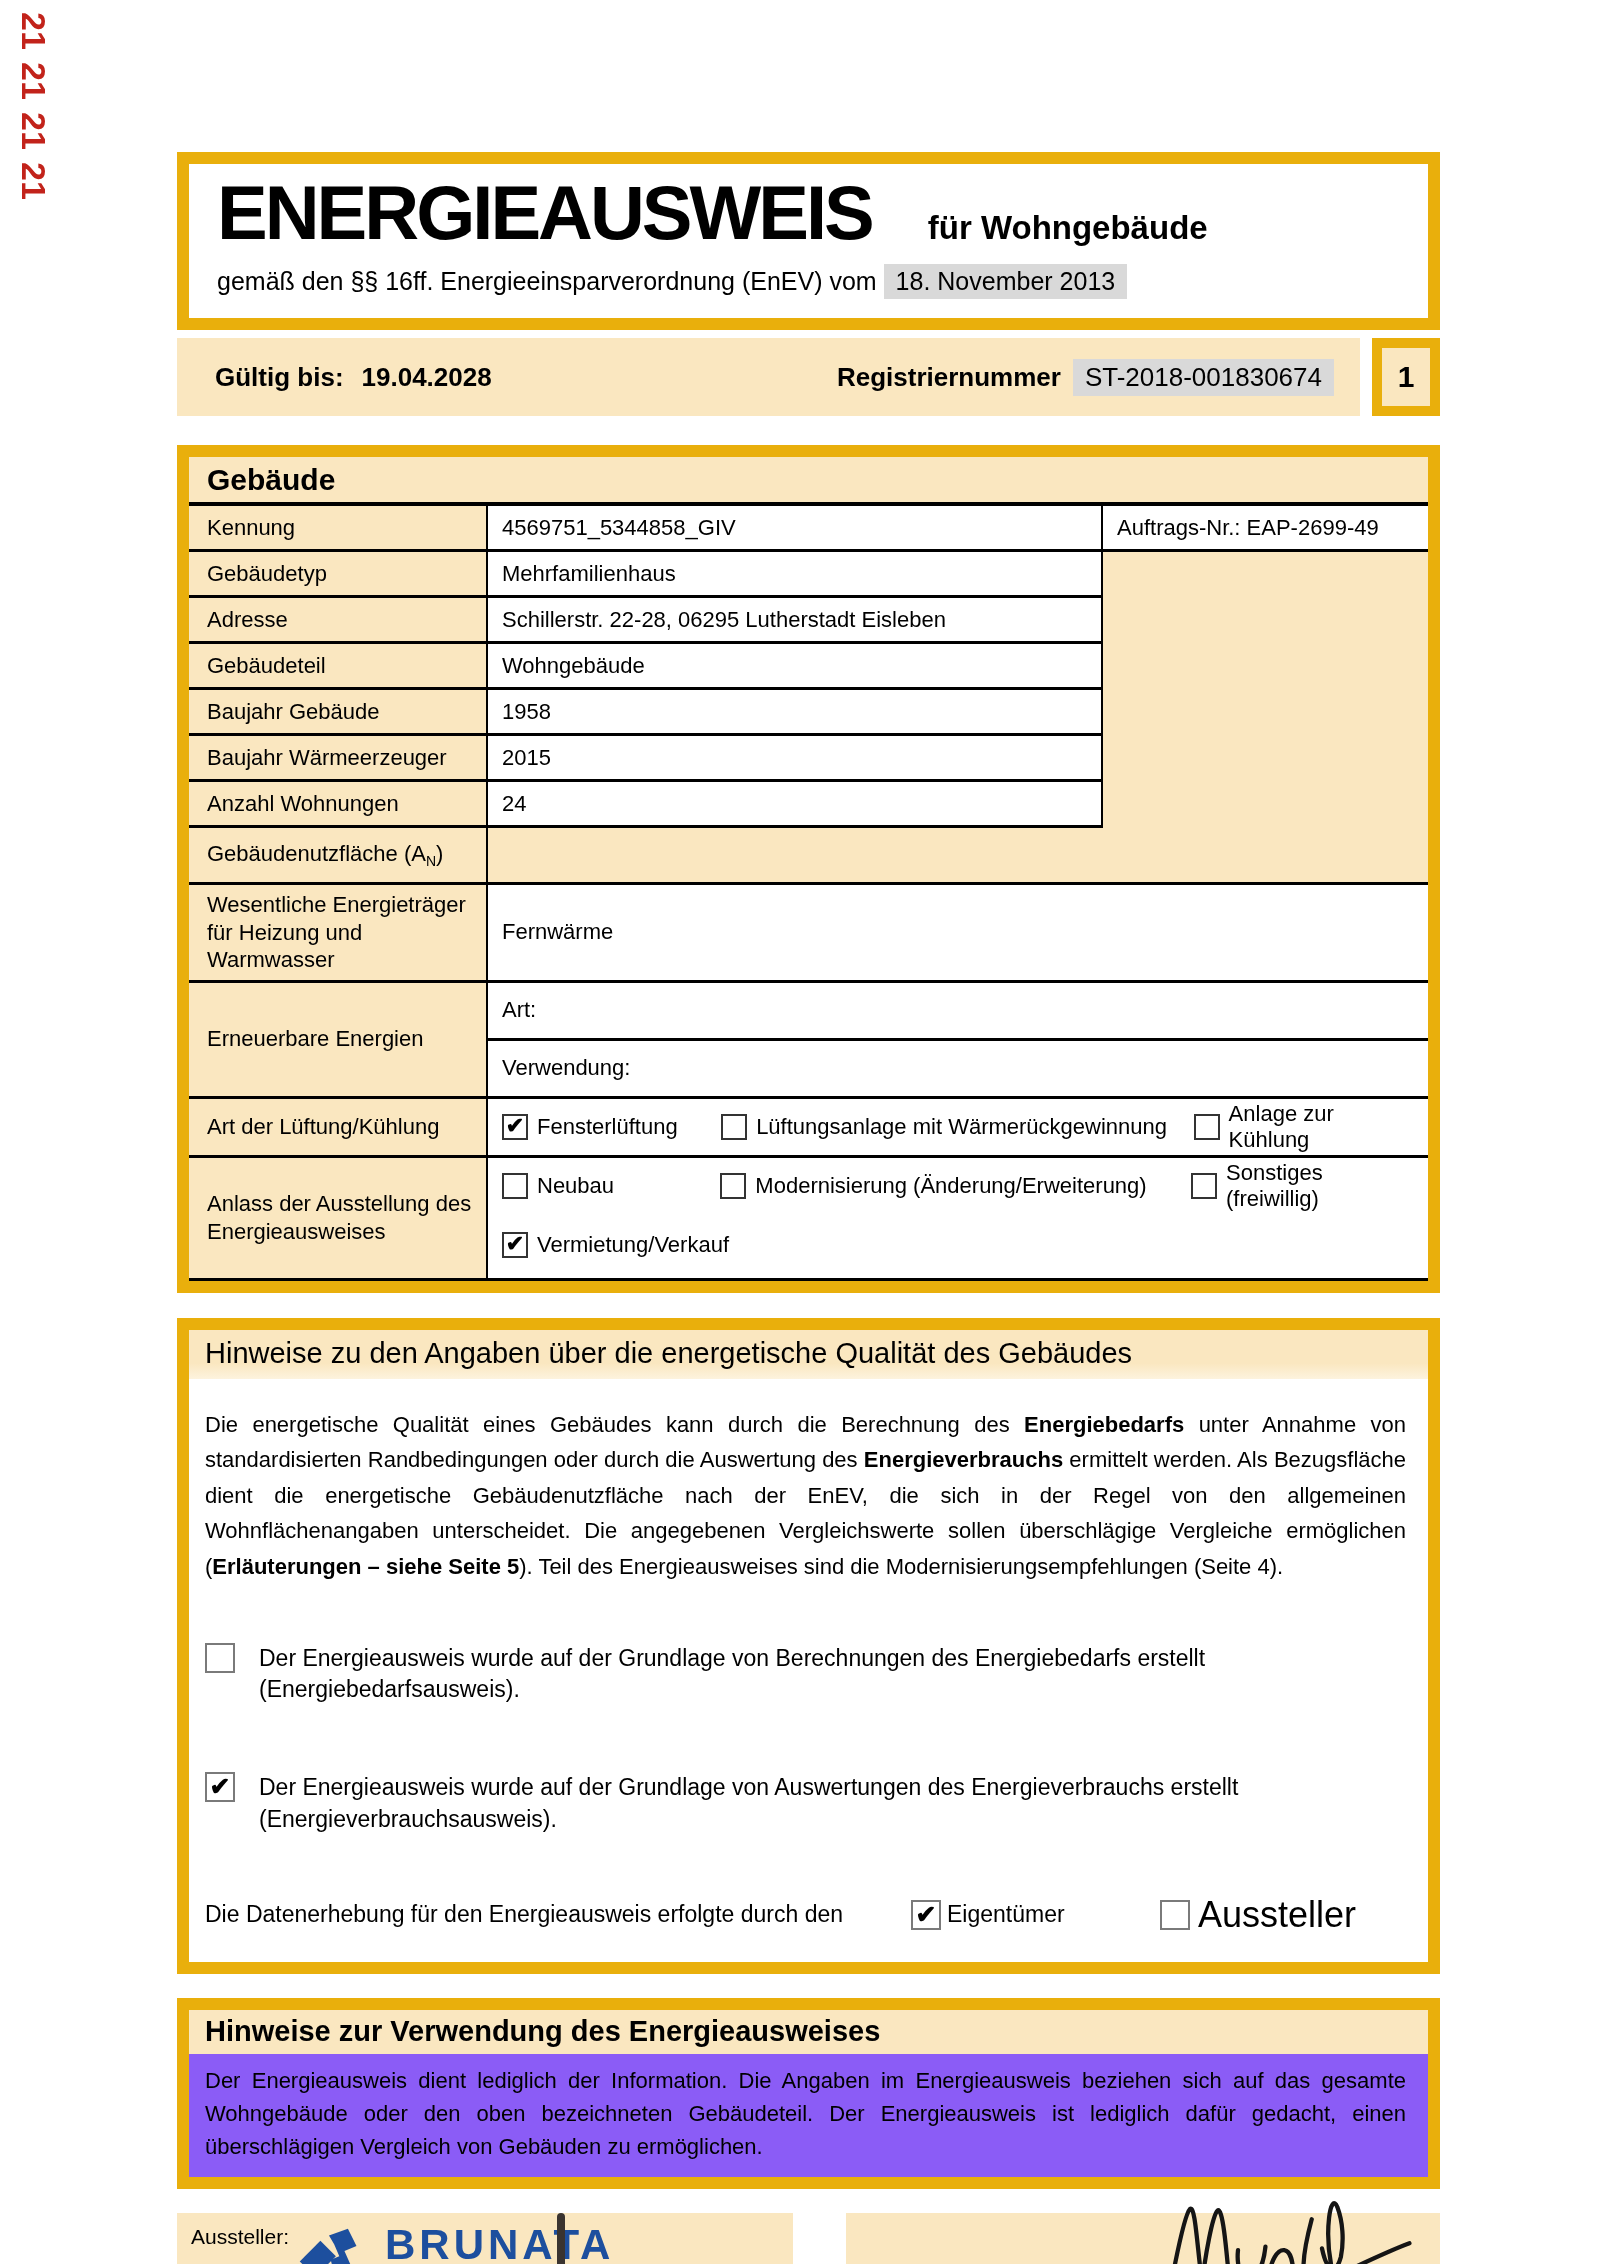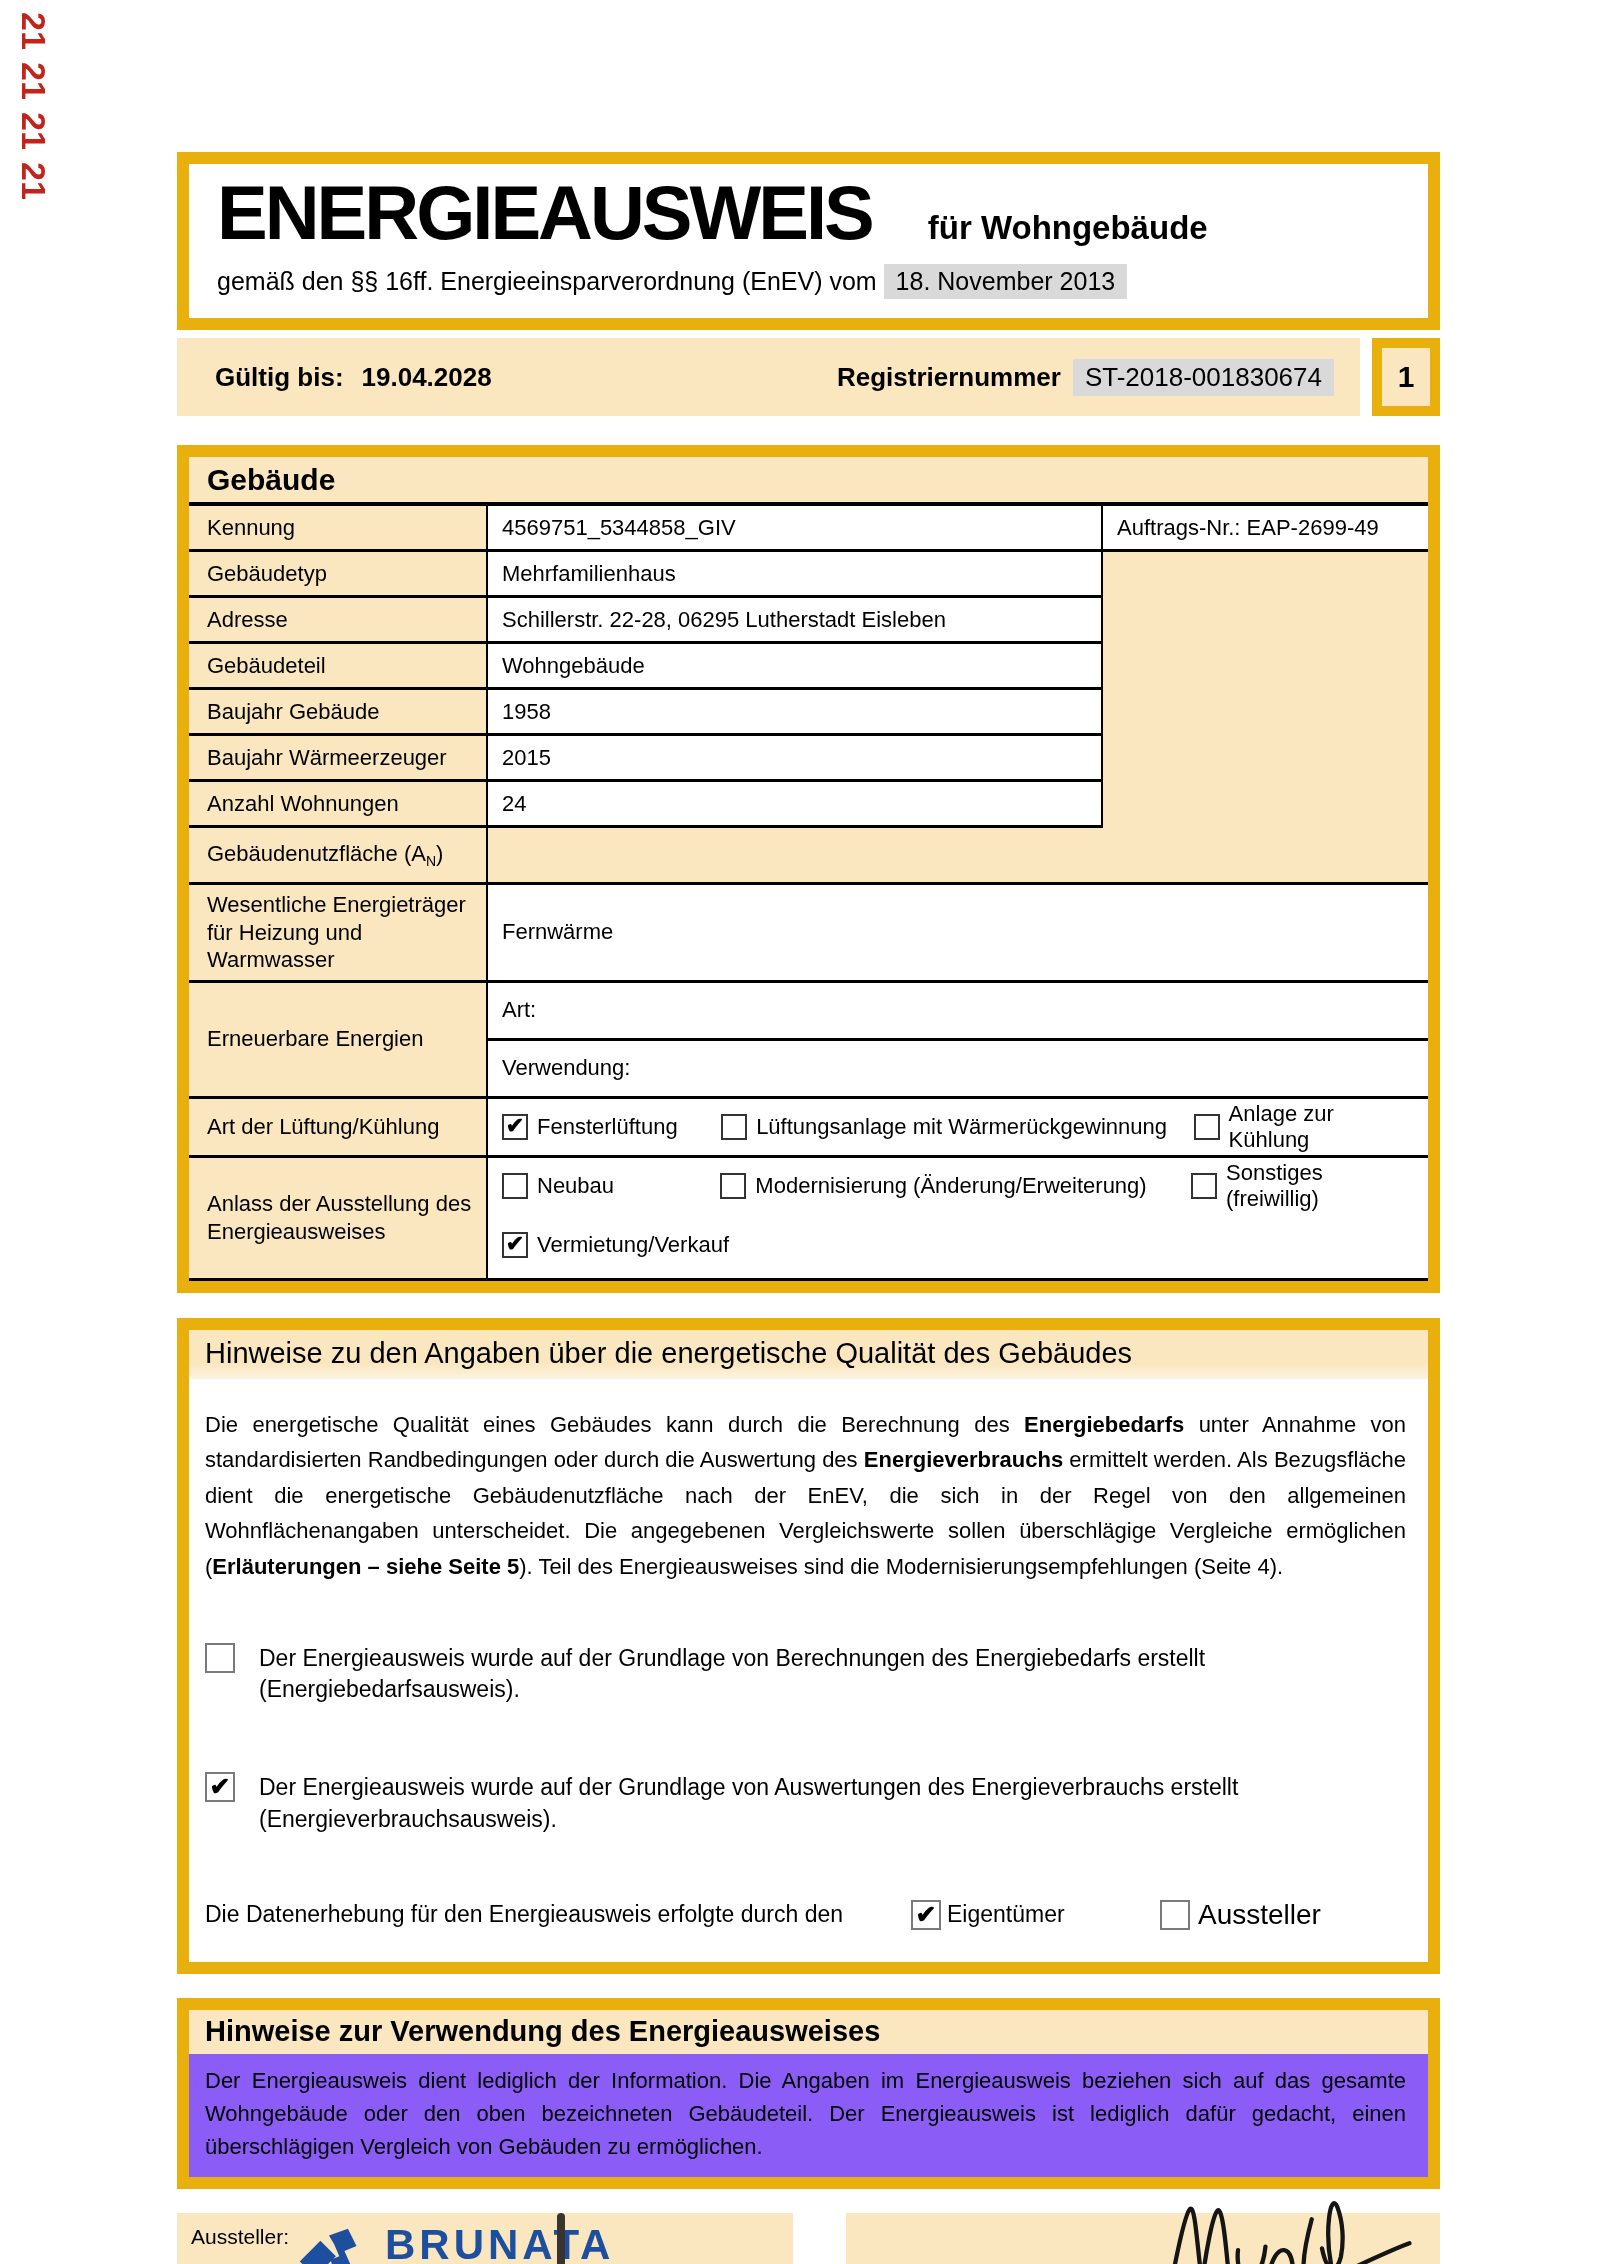--- a/index.html
+++ b/index.html
@@ -70,21 +70,21 @@
   .hbox1 { margin-top:25px; border:12px solid #e9af0c; background:#fff; box-sizing:border-box; min-height:478px; }
   .band-h { font-size:29px; font-weight:normal; padding:7px 0 9px 16px;
             background:linear-gradient(180deg,#fae7c0 0%,#fae7c0 68%,#fdf3de 100%); }
   .hbody { padding:0 22px 26px 16px;margin-top:28px; }
   .para { font-size:22px; line-height:1.62; text-align:justify; margin:16px 0 0 0; }
   .cbitem { display:flex; gap:24px; align-items:flex-start; max-width:1060px; font-size:23px; line-height:1.38; }
   .cbitem.first { margin-top:58px; }
   .cbitem.second { margin-top:66px; }
   .daten { position:relative; margin-top:58px; min-height:42px; font-size:23px; display:flex; align-items:center; }
   .opt-eig { position:absolute; left:706px; display:flex; align-items:center; gap:6px; }
-  .opt-aus { position:absolute; left:955px; display:flex; align-items:center; gap:8px; font-size:28px; }
+  .opt-aus { position:absolute; left:955px; display:flex; align-items:center; gap:8px; font-size:36px; }
 
   .hbox2 { margin-top:24px; border:12px solid #e9af0c; background:#8b5cf6; box-sizing:border-box; }
   .band-h2 { font-size:29px; font-weight:bold; padding:5px 0 6px 16px; background:#fae7c0; }
   .hbody2 { padding:2px 22px 14px 16px; }
   .para2 { font-size:22px; line-height:1.5; text-align:justify; margin:8px 0 0 0; }
 
   
   .footer { display:flex; margin-top:24px; align-items:flex-start; }
   .f-left { width:618px; min-height:156px; background:#fae7c0; box-sizing:border-box; padding:12px 12px 14px 14px; display:flex; }
   .aussteller-label { font-size:21px; width:104px; flex:none; }

